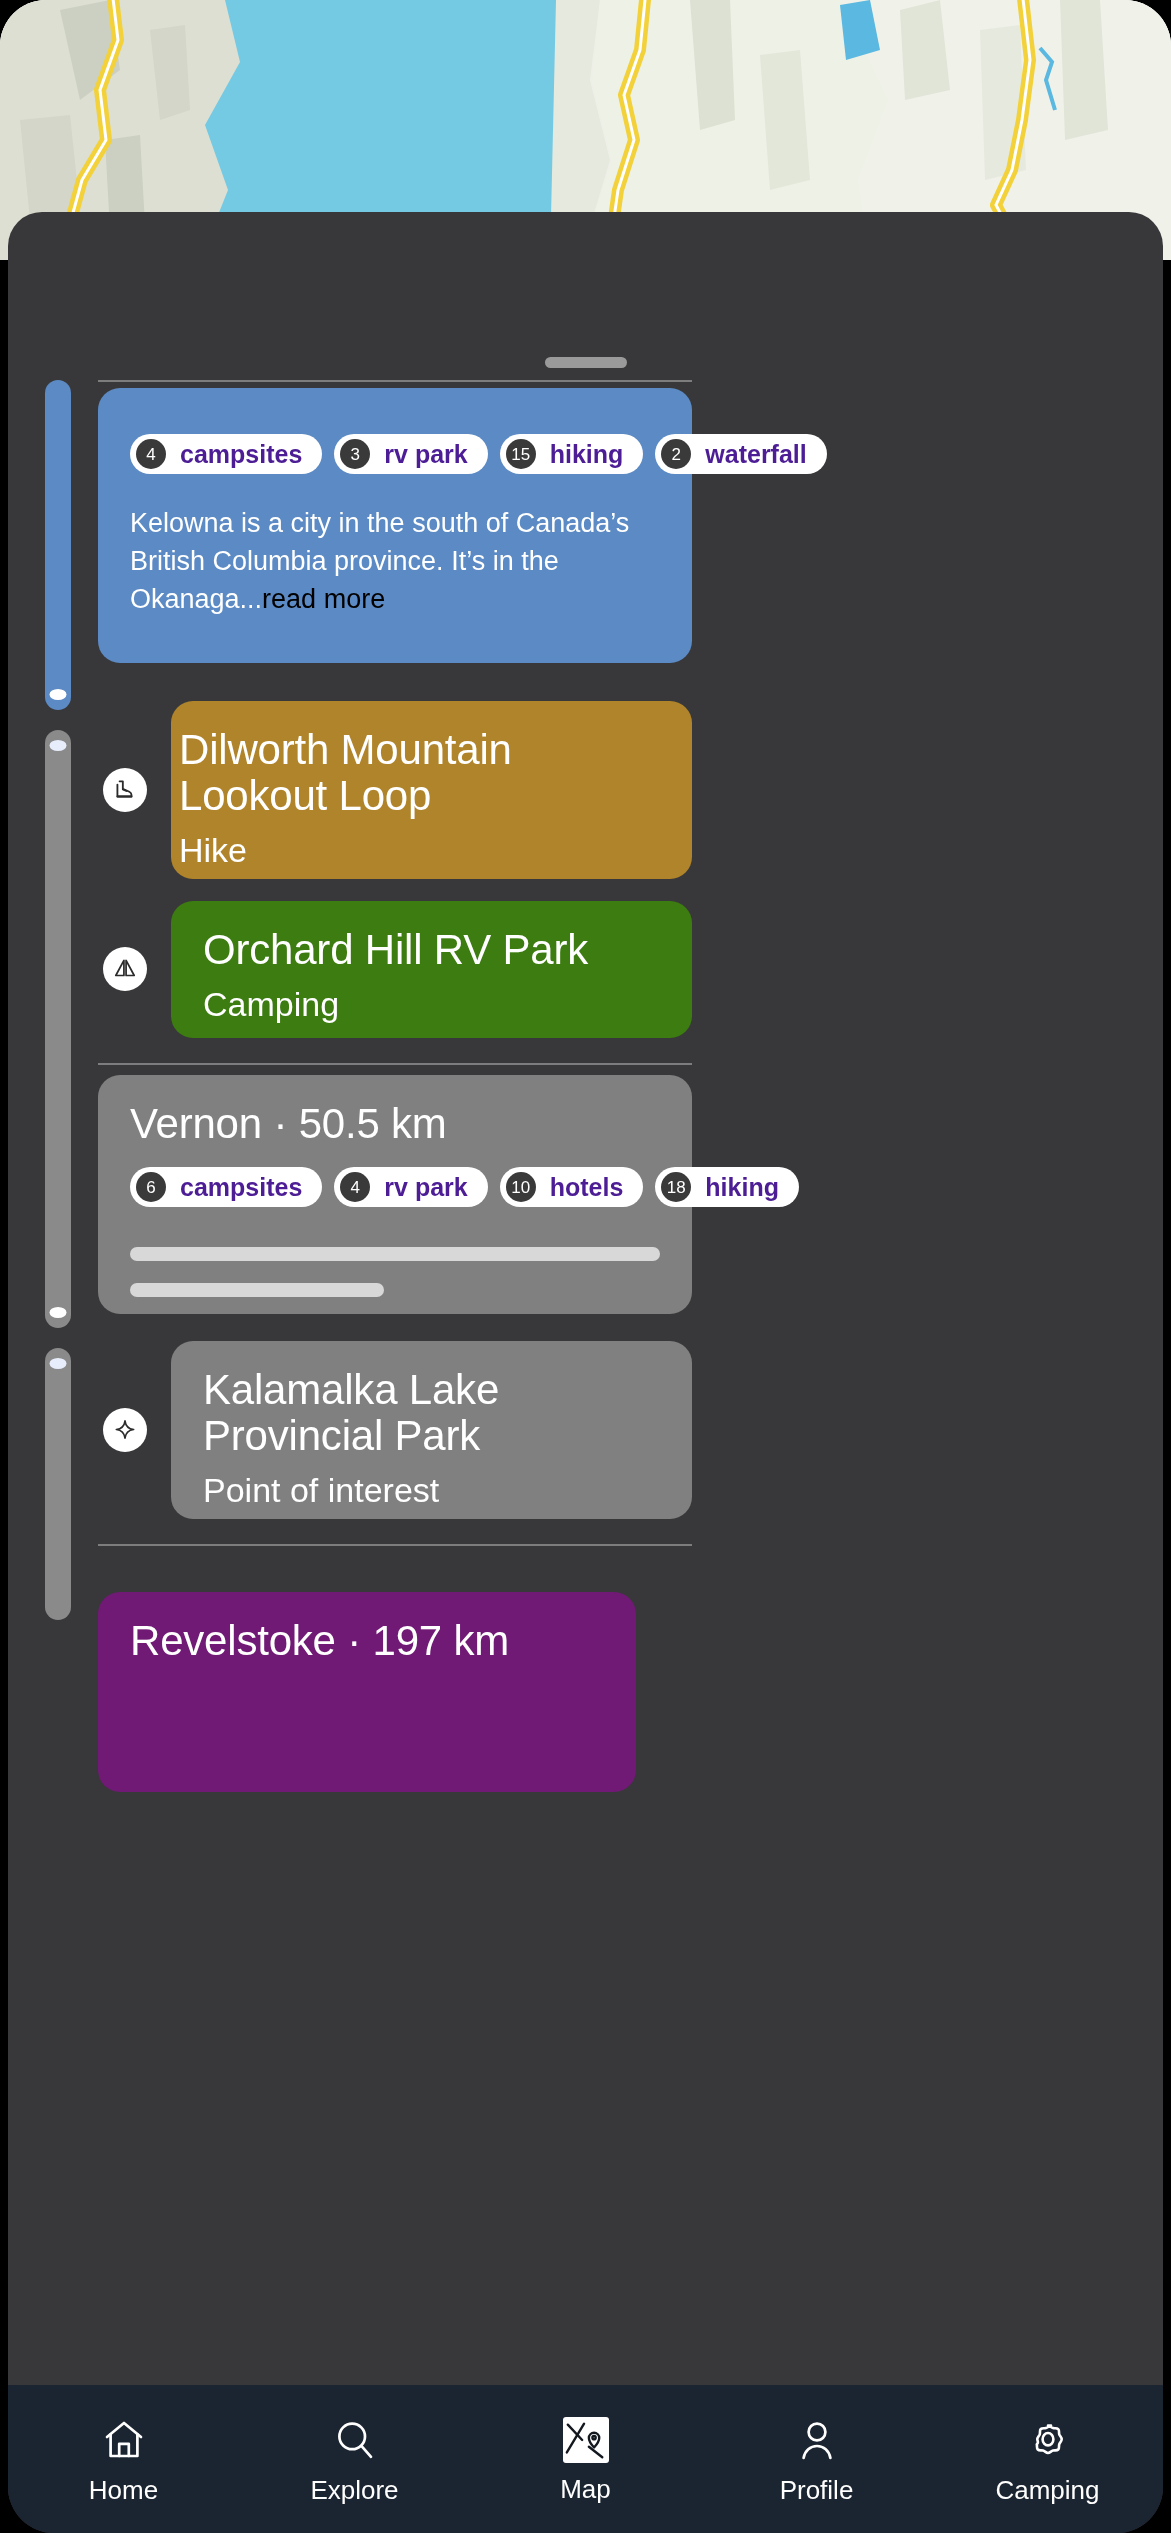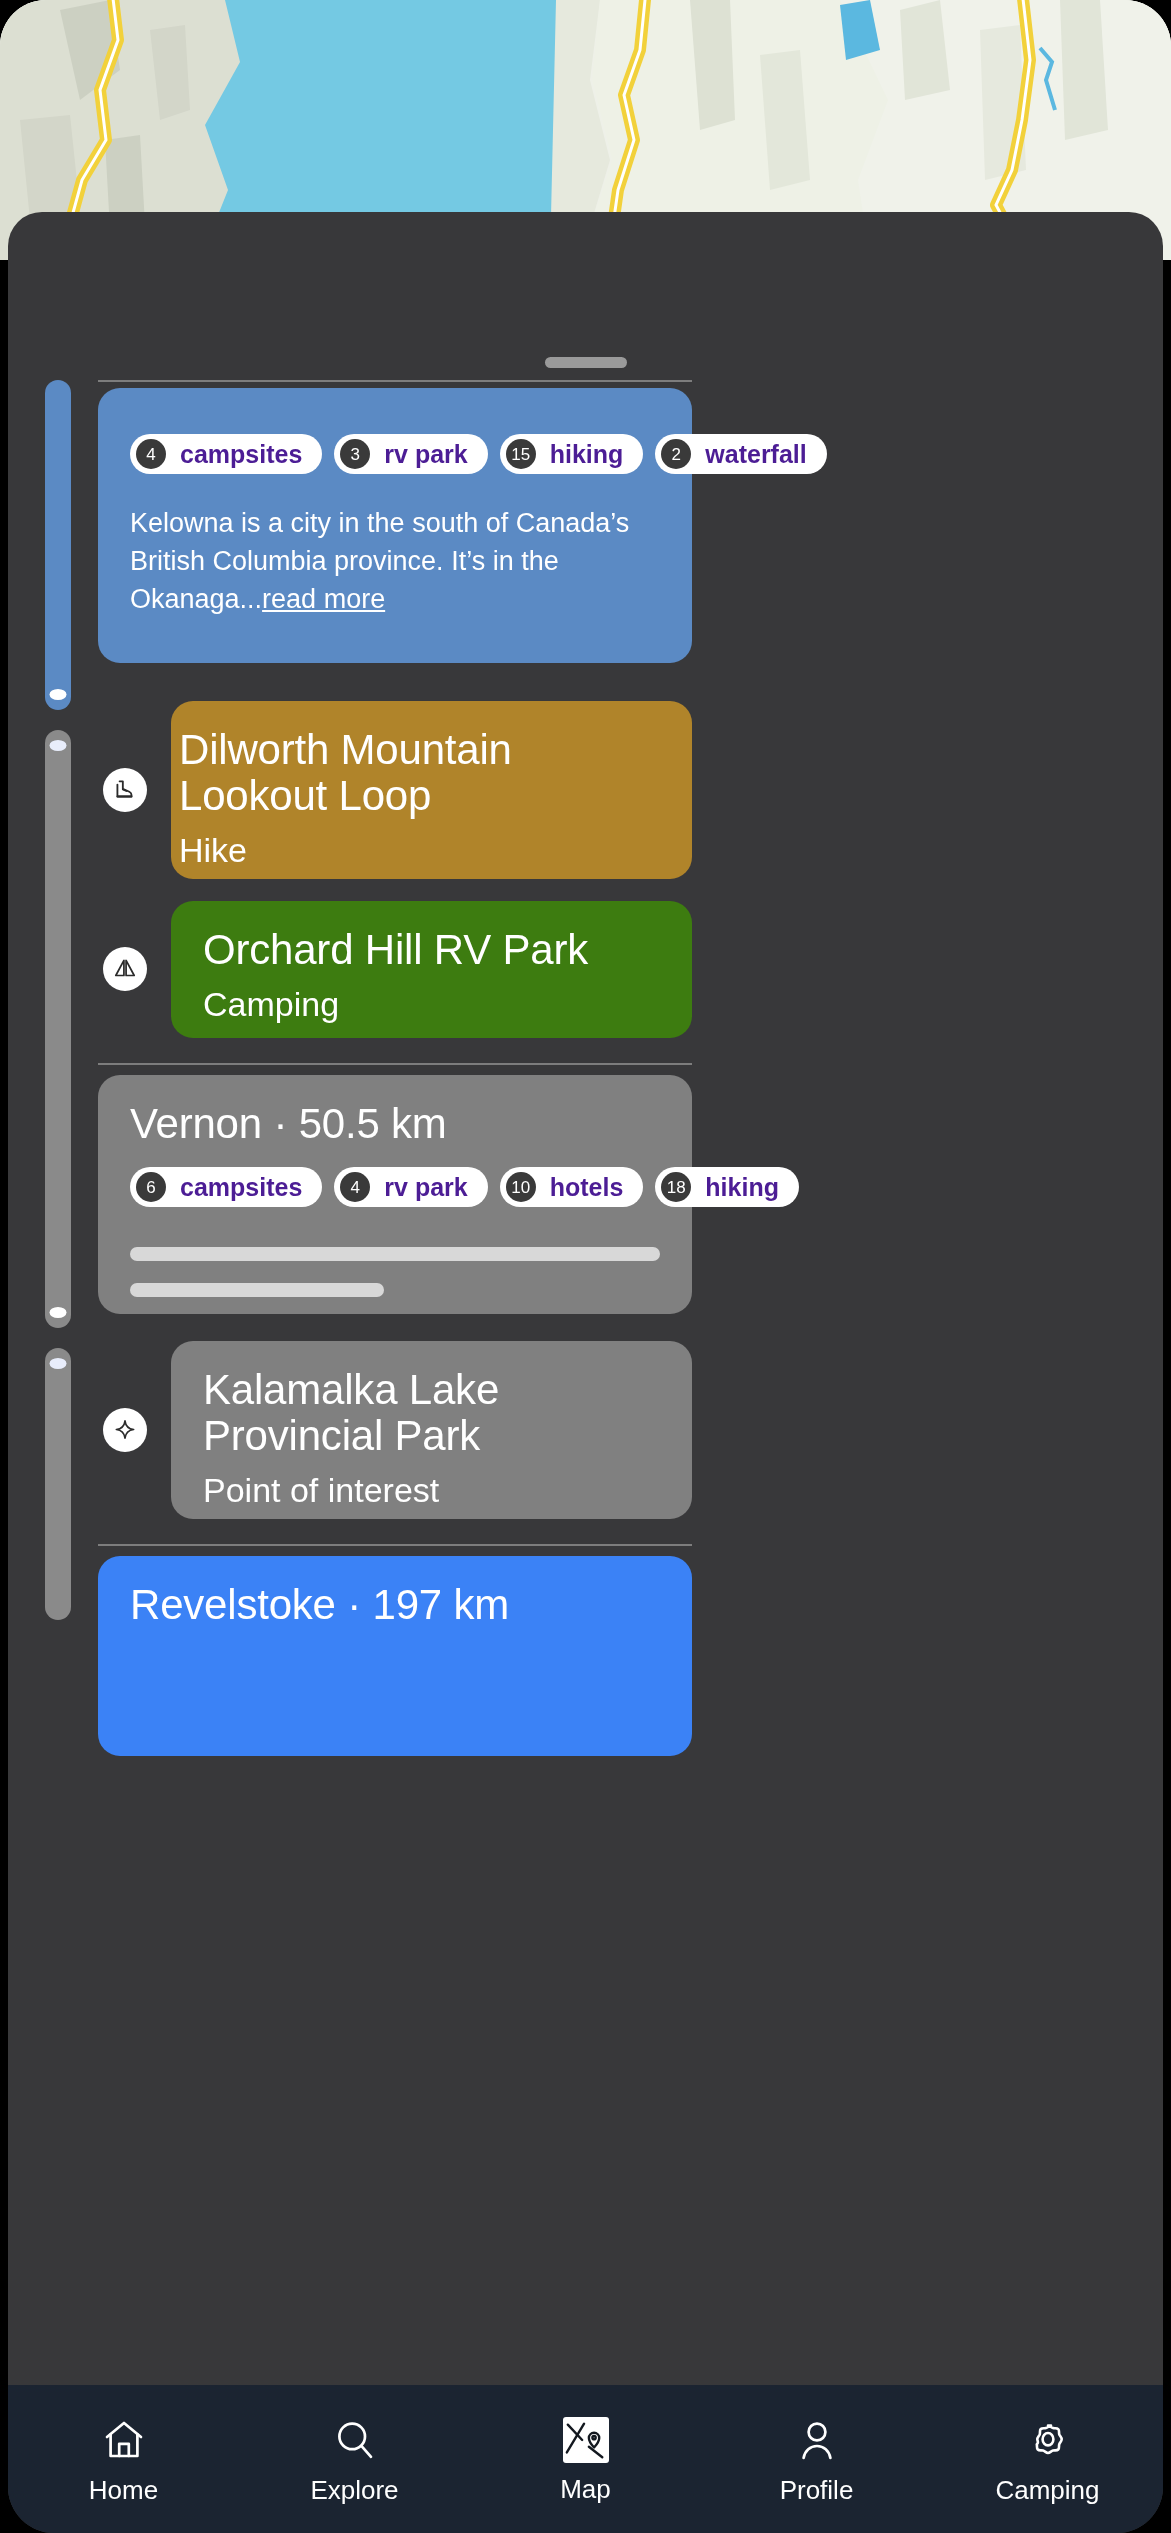--- a/index.html
+++ b/index.html
@@ -59,21 +59,21 @@
     flex:0 0 auto;
   }
   .chip .count{
     width:30px;height:30px;border-radius:50%;background:#3a3a3a;color:#fff;
     display:flex;align-items:center;justify-content:center;
     font-size:17px;line-height:1;
   }
   .chip .clabel{color:#4c1d95;font-size:25px;line-height:1;font-weight:bold;}
 
   .desc{color:#fff;font-size:27px;line-height:38px;margin-top:30px;}
-  .readmore{color:#ffffff;text-decoration:underline;cursor:pointer;text-align:right;}
+  .readmore{color:#000000;cursor:pointer;text-align:right;}
 
   .skel{height:14px;border-radius:8px;background:#d8d8d8;}
 
   
   .poi{
     position:absolute;width:44px;height:44px;border-radius:50%;
     background:#fff;display:flex;align-items:center;justify-content:center;
   }
   .poi svg{display:block;}
 
@@ -225,21 +225,21 @@
         <path d="M12 3.5c.6 5 3 7.4 8 8-5 .6-7.4 3-8 8-.6-5-3-7.4-8-8 5-.6 7.4-3 8-8z"></path>
       </svg>
     </div>
     <div class="card" style="left:163px;top:1129px;width:521px;height:178px;background:#808080;">
       <div class="card-title wrap">Kalamalka Lake Provincial Park</div>
       <div class="card-sub">Point of interest</div>
     </div>
 
     <div class="divider" style="top:1332px;"></div>
 
-    <div class="card" style="left:90px;top:1344px;width:594px;height:200px;background:#3b82f6;">
+    <div class="card" style="left:90px;top:1380px;width:538px;height:200px;background:#701a75;">
       <div class="card-title">Revelstoke · 197 km</div>
     </div>
 
   </div>
 </div>
 
 <div class="navbar">
 
   <div class="navitem">
     <svg width="48" height="48" viewBox="0 0 24 24" fill="none" stroke="#ffffff" stroke-width="1.35" stroke-linecap="round" stroke-linejoin="round">

